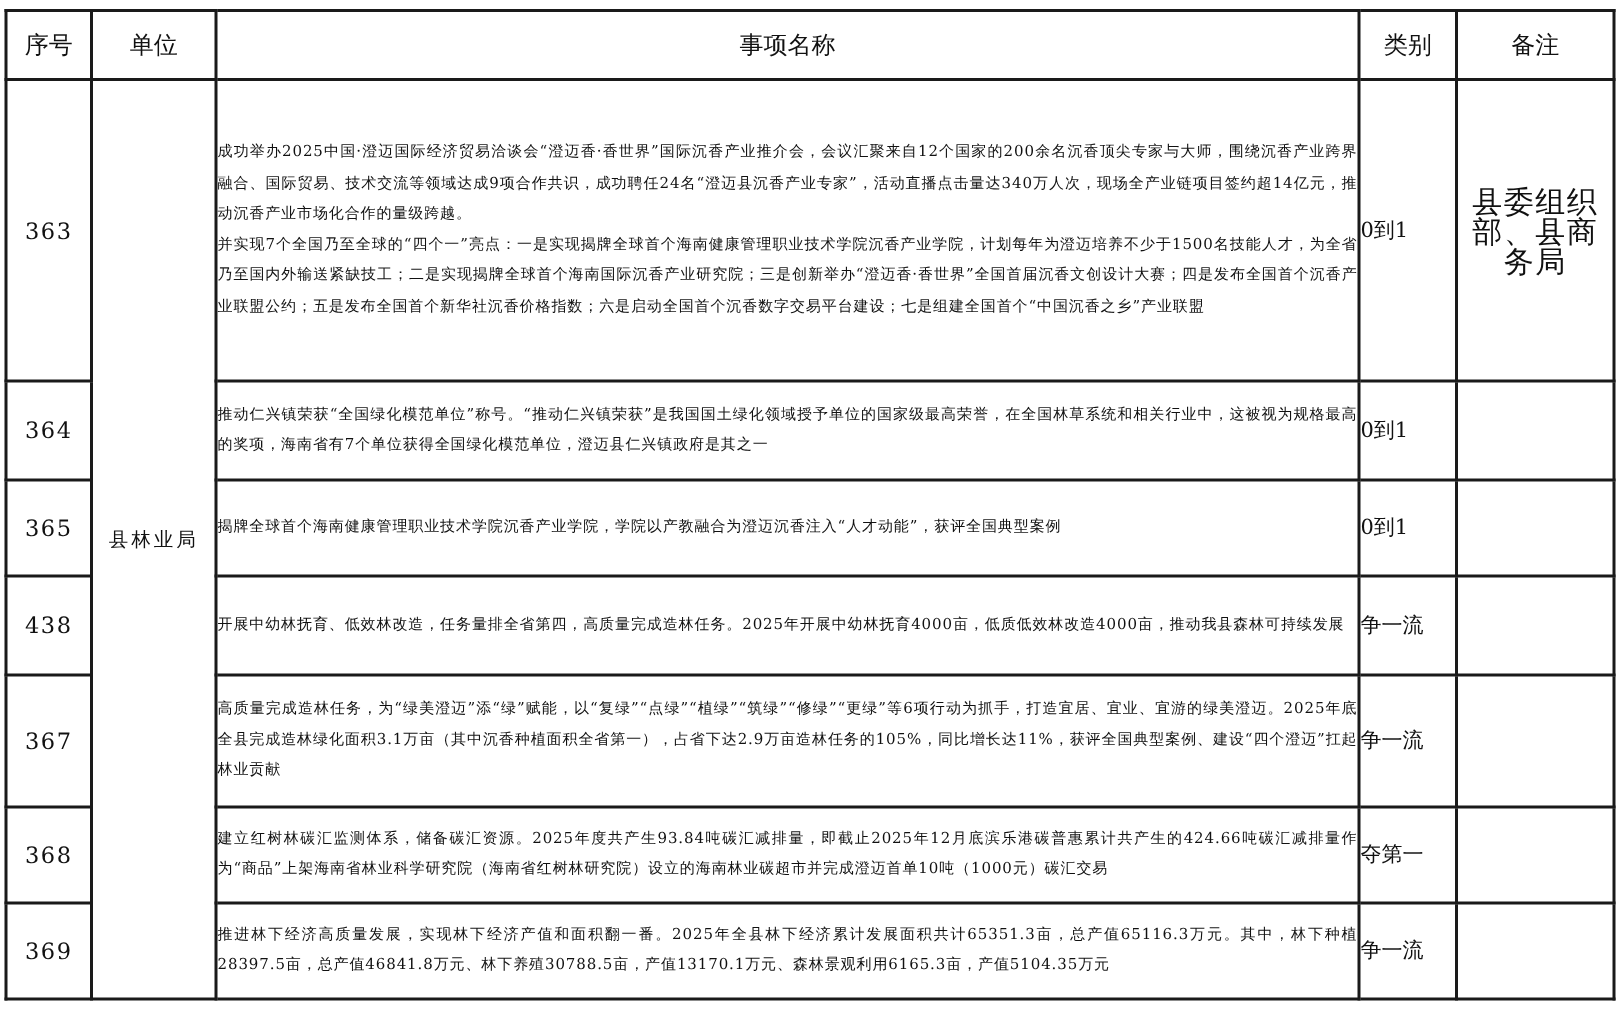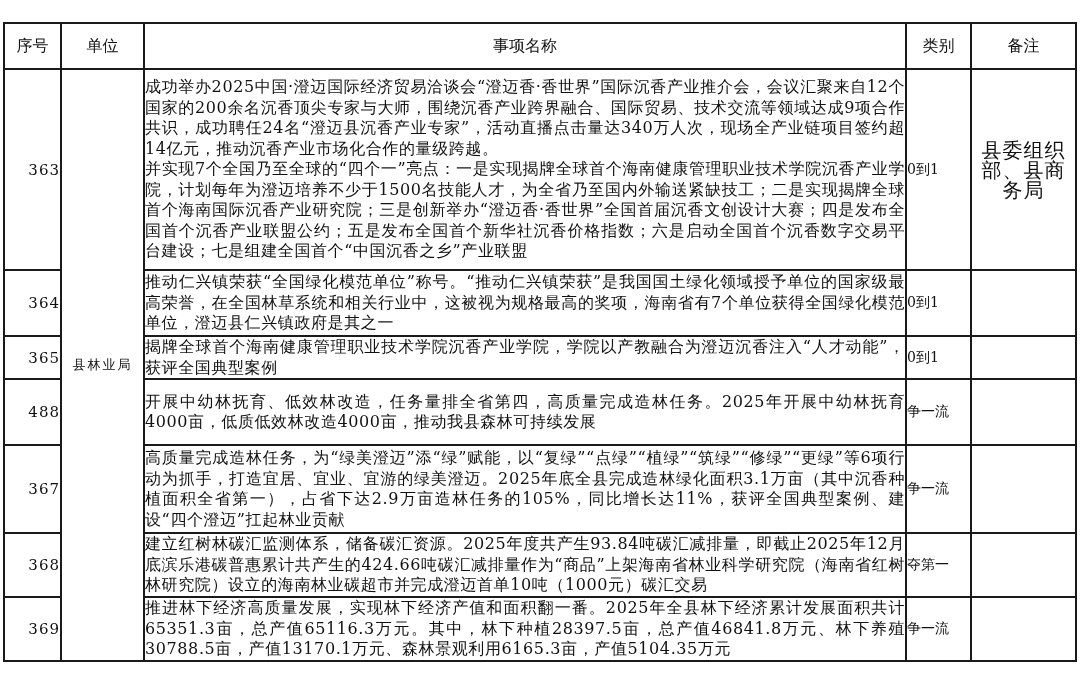--- a/index.html
+++ b/index.html
@@ -1,26 +1,26 @@
 <!DOCTYPE html>
 <html><head>
 <meta charset="utf-8">
 <style>
   html, body { margin:0; padding:0; background:#ffffff; }
   body { width:1080px; height:679px; overflow:hidden; position:relative; font-family:"DejaVu Serif","Liberation Serif",serif; color:#111; }
-  table.doc { position:absolute; left:3px; top:22px; border-collapse:collapse; table-layout:fixed; width:1072px; }
+  table.doc { position:absolute; left:3px; top:6px; border-collapse:collapse; table-layout:fixed; width:1072px; }
   table.doc td, table.doc th { border:2px solid #1a1a1a; padding:0; vertical-align:middle; }
   th { font-family:"DejaVu Sans","Liberation Sans",sans-serif; font-weight:normal; font-size:16px; height:44px; text-align:center; }
-  td.num { text-align:right; font-size:15px; letter-spacing:1px;border-radius:15px; }
+  td.num { text-align:center; font-size:15px; letter-spacing:1px;border-radius:15px; }
   td.unit { text-align:center; font-size:13px; letter-spacing:2px; }
-  td.desc { font-size:16px; line-height:20.5px; padding:2px 6px 2px 6px; text-align:justify; text-align-last:left; letter-spacing:0.6px; }
+  td.desc { font-size:10px; line-height:20.5px; padding:2px 6px 2px 6px; text-align:justify; text-align-last:left; letter-spacing:0.6px; }
   td.cat { text-align:left; font-size:14px; }
   td.note { text-align:center; font-size:20px; line-height:20px; padding:0 4px; letter-spacing:1px; }
   .bold { font-weight:normal; }
-  .r363 { height:201px; } .r364 { height:66px; } .r365 { height:36px;margin-top:24px; } .r366 { height:66px; }
+  .r363 { height:201px; } .r364 { height:66px; } .r365 { height:64px;margin-top:24px; } .r366 { height:66px; }
   .r367 { height:88px; } .r368 { height:64px; } .r369 { height:64px; }
 </style>
 </head>
 <body>
 
 <table class="doc">
   <colgroup>
     <col style="width:57px">
       <col style="width:83px">
       <col style="width:762px">
@@ -53,21 +53,21 @@
       <td class="cat">0到1</td>
       <td class="note"></td>
     </tr>
     <tr class="r365">
       <td class="num">365</td>
       <td class="desc">揭牌全球首个海南健康管理职业技术学院沉香产业学院，学院以产教融合为澄迈沉香注入“人才动能”，获评全国典型案例</td>
       <td class="cat">0到1</td>
       <td class="note"></td>
     </tr>
     <tr class="r366">
-      <td class="num">488</td>
+      <td class="num">438</td>
       <td class="desc">开展中幼林抚育、低效林改造，任务量排全省第四，高质量完成造林任务。2025年开展中幼林抚育4000亩，低质低效林改造4000亩，推动我县森林可持续发展</td>
       <td class="cat">争一流</td>
       <td class="note"></td>
     </tr>
     <tr class="r367">
       <td class="num">367</td>
       <td class="desc">高质量完成造林任务，为“绿美澄迈”添“绿”赋能，以“复绿”“点绿”“植绿”“筑绿”“修绿”“更绿”等6项行动为抓手，打造宜居、宜业、宜游的绿美澄迈。2025年底全县完成造林绿化面积3.1万亩（其中沉香种植面积全省第一），占省下达2.9万亩造林任务的105%，同比增长达11%，获评全国典型案例、建设“四个澄迈”扛起林业贡献</td>
       <td class="cat">争一流</td>
       <td class="note"></td>
     </tr>

